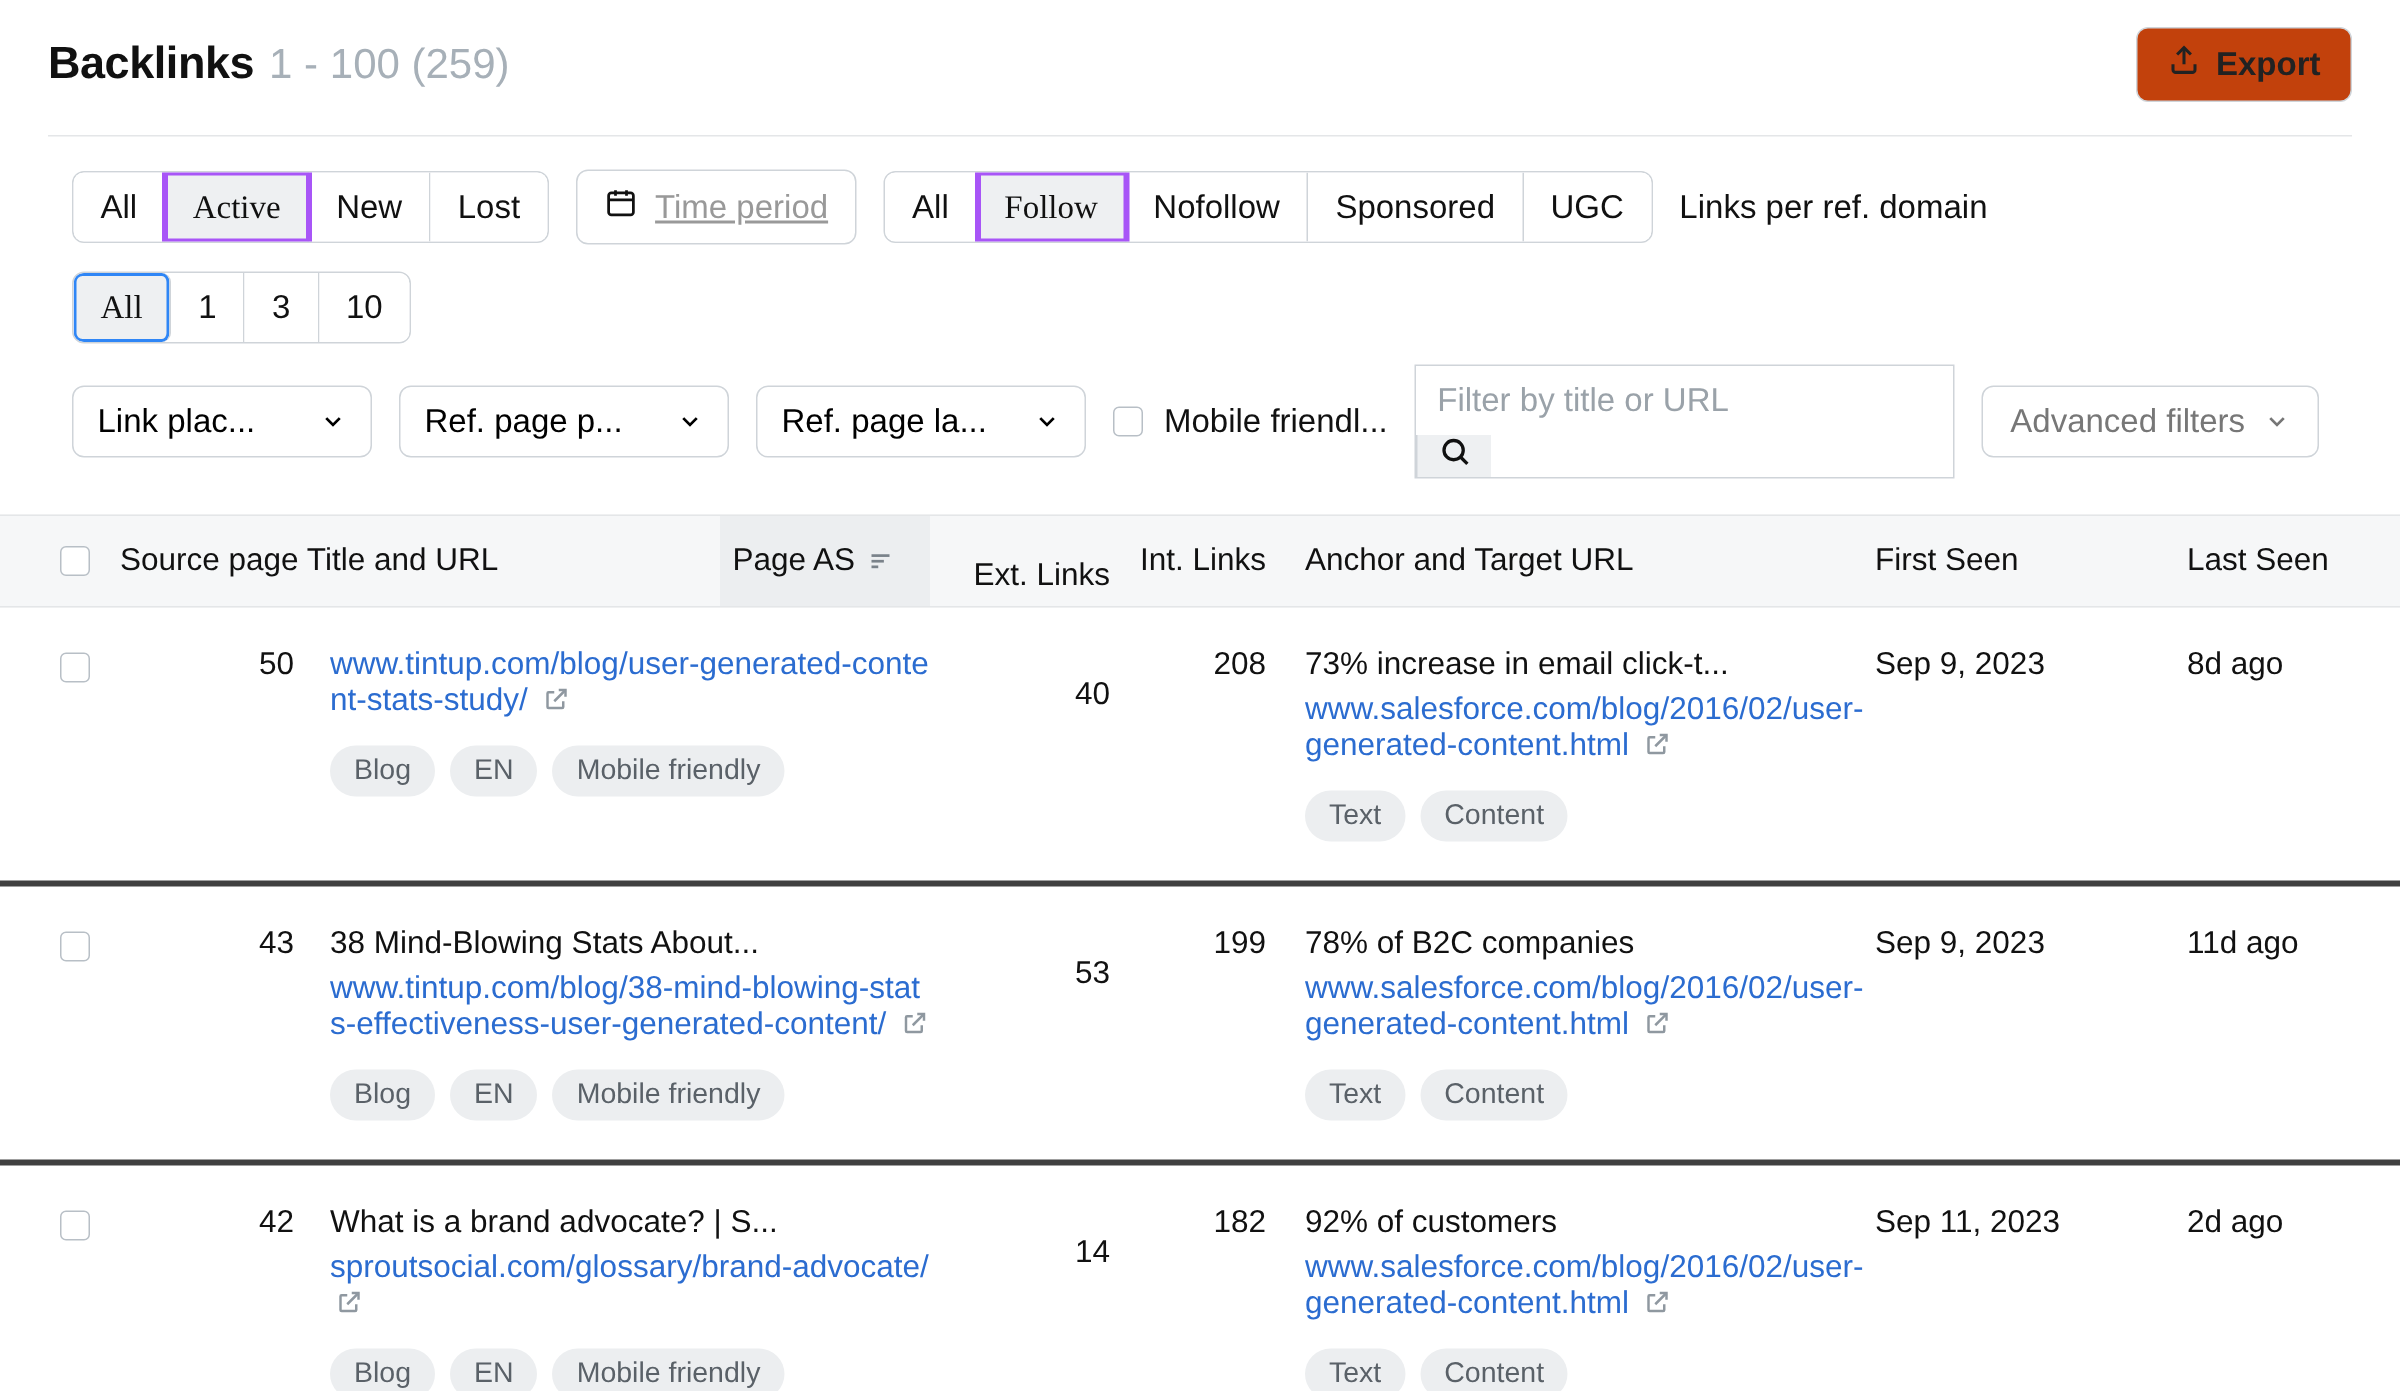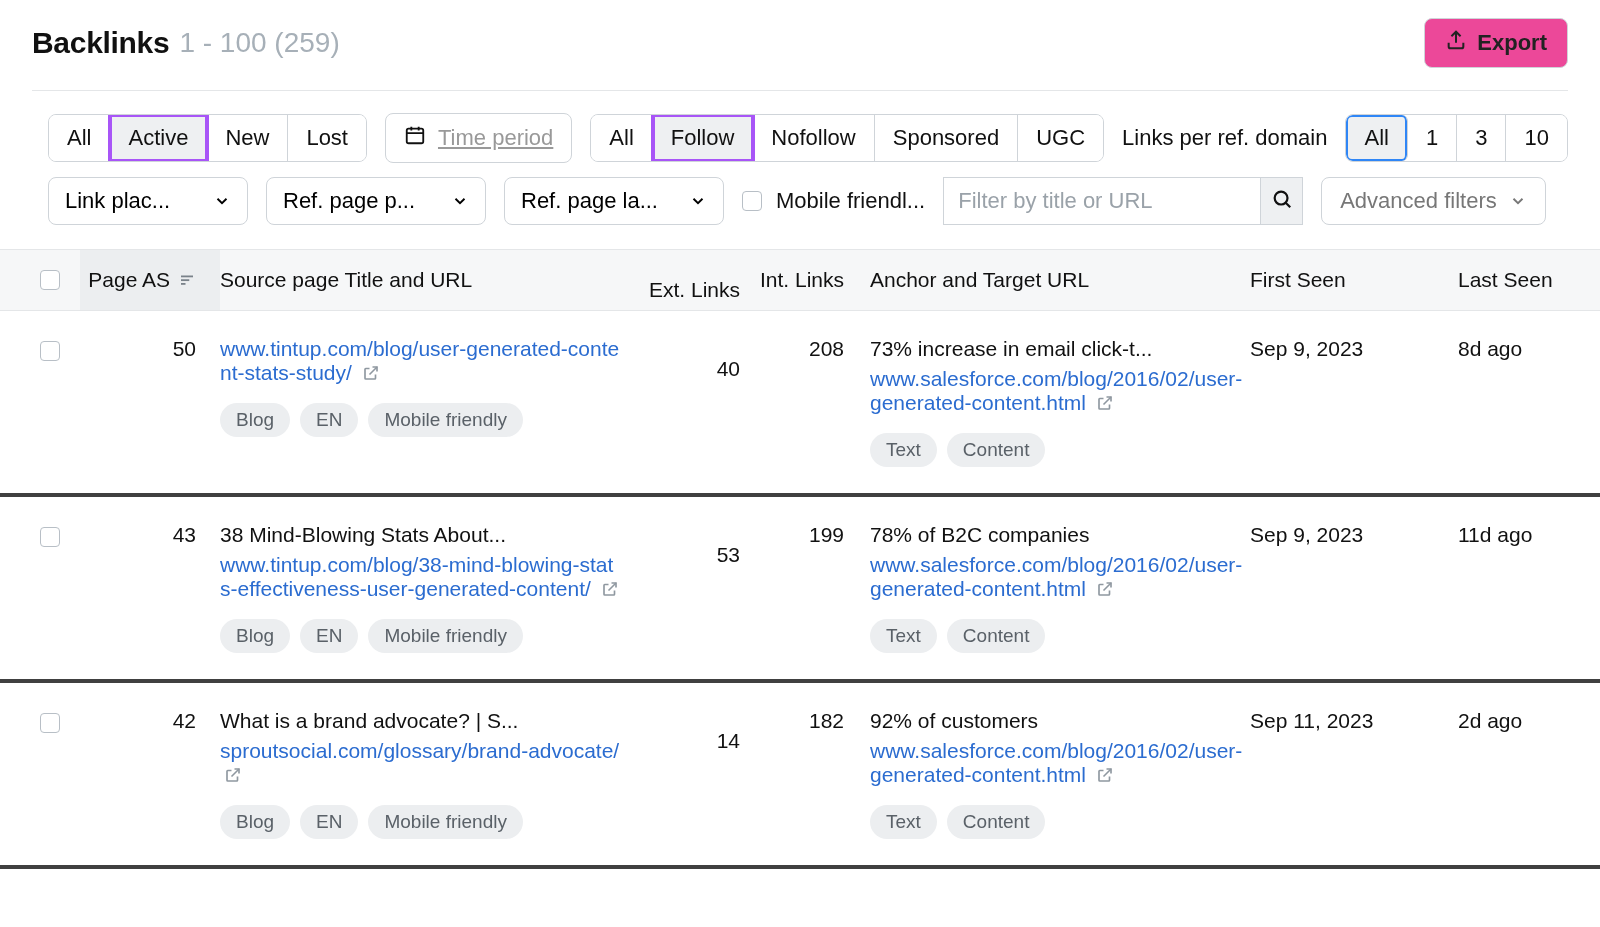--- a/index.html
+++ b/index.html
@@ -2,45 +2,45 @@
 <html><head>
 <meta charset="utf-8">
 <style>
   * { box-sizing: border-box; margin: 0; padding: 0; }
   body { font-family: -apple-system, BlinkMacSystemFont, "Segoe UI", Helvetica, Arial, sans-serif; background:#fff; color:#111; font-size:21px; width:1600px; }
   .shell { padding: 0 32px; }
   .header { display:flex; align-items:center; padding:18px 0 22px 0; border-bottom:1px solid #e4e6e8; }
   .header .title { font-size:30px; font-weight:700; letter-spacing:-0.3px; }
   .header .range { font-size:28px; color:#a7b0b8; margin-left:10px; font-weight:500; }
   .header .spacer { flex:1; }
-  .export-btn { display:flex; align-items:center; gap:10px; border:1px solid #cfd4d9; background:#ec4899; border-radius:8px; padding:10px 20px; font-size:22px; font-weight:600; color:#222; cursor:pointer; }
+  .export-btn { display:flex; align-items:center; gap:10px; border:1px solid #cfd4d9; background:#c2410c; border-radius:8px; padding:10px 20px; font-size:22px; font-weight:600; color:#222; cursor:pointer; }
   .export-btn svg { width:22px; height:22px; }
 
   .filters { padding:22px 0 10px 0; }
   .row { display:flex; align-items:center; gap:18px; flex-wrap:wrap; margin-bottom:14px;margin-left:16px; }
   .seg { display:flex; border:1px solid #cfd4d9; border-radius:8px; overflow:hidden; }
   .seg button { background:#fff; border:none; border-right:1px solid #cfd4d9; padding:10px 18px; font-size:22px; font-weight:500; color:#111; cursor:pointer; }
   .seg button:last-child { border-right:none; }
-  .seg button.sel { background:#eef0f2; }
+  .seg button.sel { background:#eef0f2;font-family:Liberation Serif, serif; }
   .hl { outline:4px solid #a855f7; outline-offset:-2px; z-index:2; position:relative; }
   .seg-blue .sel { box-shadow: inset 0 0 0 2px #2f86f6; border-radius:6px; }
 
   .timep { display:flex; align-items:center; gap:12px; border:1px solid #cfd4d9; border-radius:8px; padding:10px 18px; color:#999; font-size:22px; cursor:pointer;text-decoration:underline; }
   .timep svg { width:22px; height:22px; color:#111; }
 
   .label { font-size:22px; color:#111; font-weight:500; }
 
   .drop { display:flex; align-items:center; gap:14px; border:1px solid #cfd4d9; border-radius:8px; padding:10px 16px; font-size:22px; color:#000000; cursor:pointer; max-width:220px; }
   .drop span.txt { white-space:nowrap; overflow:hidden; text-overflow:ellipsis; flex:1; }
   .chev { width:18px; height:18px; flex-shrink:0; }
 
   .chk { width:20px; height:20px; border:1.5px solid #b8bfc6; border-radius:4px; background:#fff; display:inline-block; cursor:pointer;}
   .mobile-wrap { display:flex; align-items:center; gap:14px; }
 
-  .search-wrap { display:flex; border:1px solid #cfd4d9; border-radius:0; overflow:hidden; width:360px; }
+  .search-wrap { display:flex; border:1px solid #cfd4d9; border-radius:0; overflow:hidden; width:360px;flex-direction:column; }
   .search-wrap input { border:none; padding:10px 14px; font-size:22px; flex:1; outline:none; color:#111; }
   .search-wrap input::placeholder { color:#9aa2a9; }
   .search-wrap .search-btn { width:50px; background:#eef0f2; border-left:1px solid #cfd4d9; display:flex; align-items:center; justify-content:center; cursor:pointer; }
   .search-wrap .search-btn svg { width:22px; height:22px; }
 
   .adv { display:flex; align-items:center; gap:12px; border:1px solid #cfd4d9; border-radius:8px; padding:10px 18px; font-size:22px; color:#777; cursor:pointer; }
 
   
   .thead { display:flex; align-items:center; background:#f6f7f8; border-top:1px solid #e4e6e8; border-bottom:1px solid #e4e6e8; height:62px; padding:0 20px; margin:0 -32px; }
   .thead .cell { color:#111; font-weight:500; font-size:21px; }
@@ -170,29 +170,29 @@
             <path d="M6 9l6 6 6-6"></path>
           </svg>
       </div>
     </div>
   </div>
 
   <div class="thead">
     <div class="cell col-chk">
         <span class="chk"></span>
       </div>
+    <div class="cell col-src">Source page Title and URL</div>
     <div class="cell col-as">
       <span>Page AS</span>
       <svg class="sort-ic" viewBox="0 0 24 24" fill="currentColor">
           <rect x="4" y="6" width="16" height="2.4"></rect>
           <rect x="4" y="11" width="11" height="2.4"></rect>
           <rect x="4" y="16" width="6" height="2.4"></rect>
         </svg>
     </div>
-    <div class="cell col-src">Source page Title and URL</div>
     <div class="cell col-ext">Ext. Links</div>
     <div class="cell col-int">Int. Links</div>
     <div class="cell col-anch">Anchor and Target URL</div>
     <div class="cell col-first">First Seen</div>
     <div class="cell col-last">Last Seen</div>
   </div>
 
   <div id="rows-mount">
   <div class="trow">
     <div class="cell col-chk">

